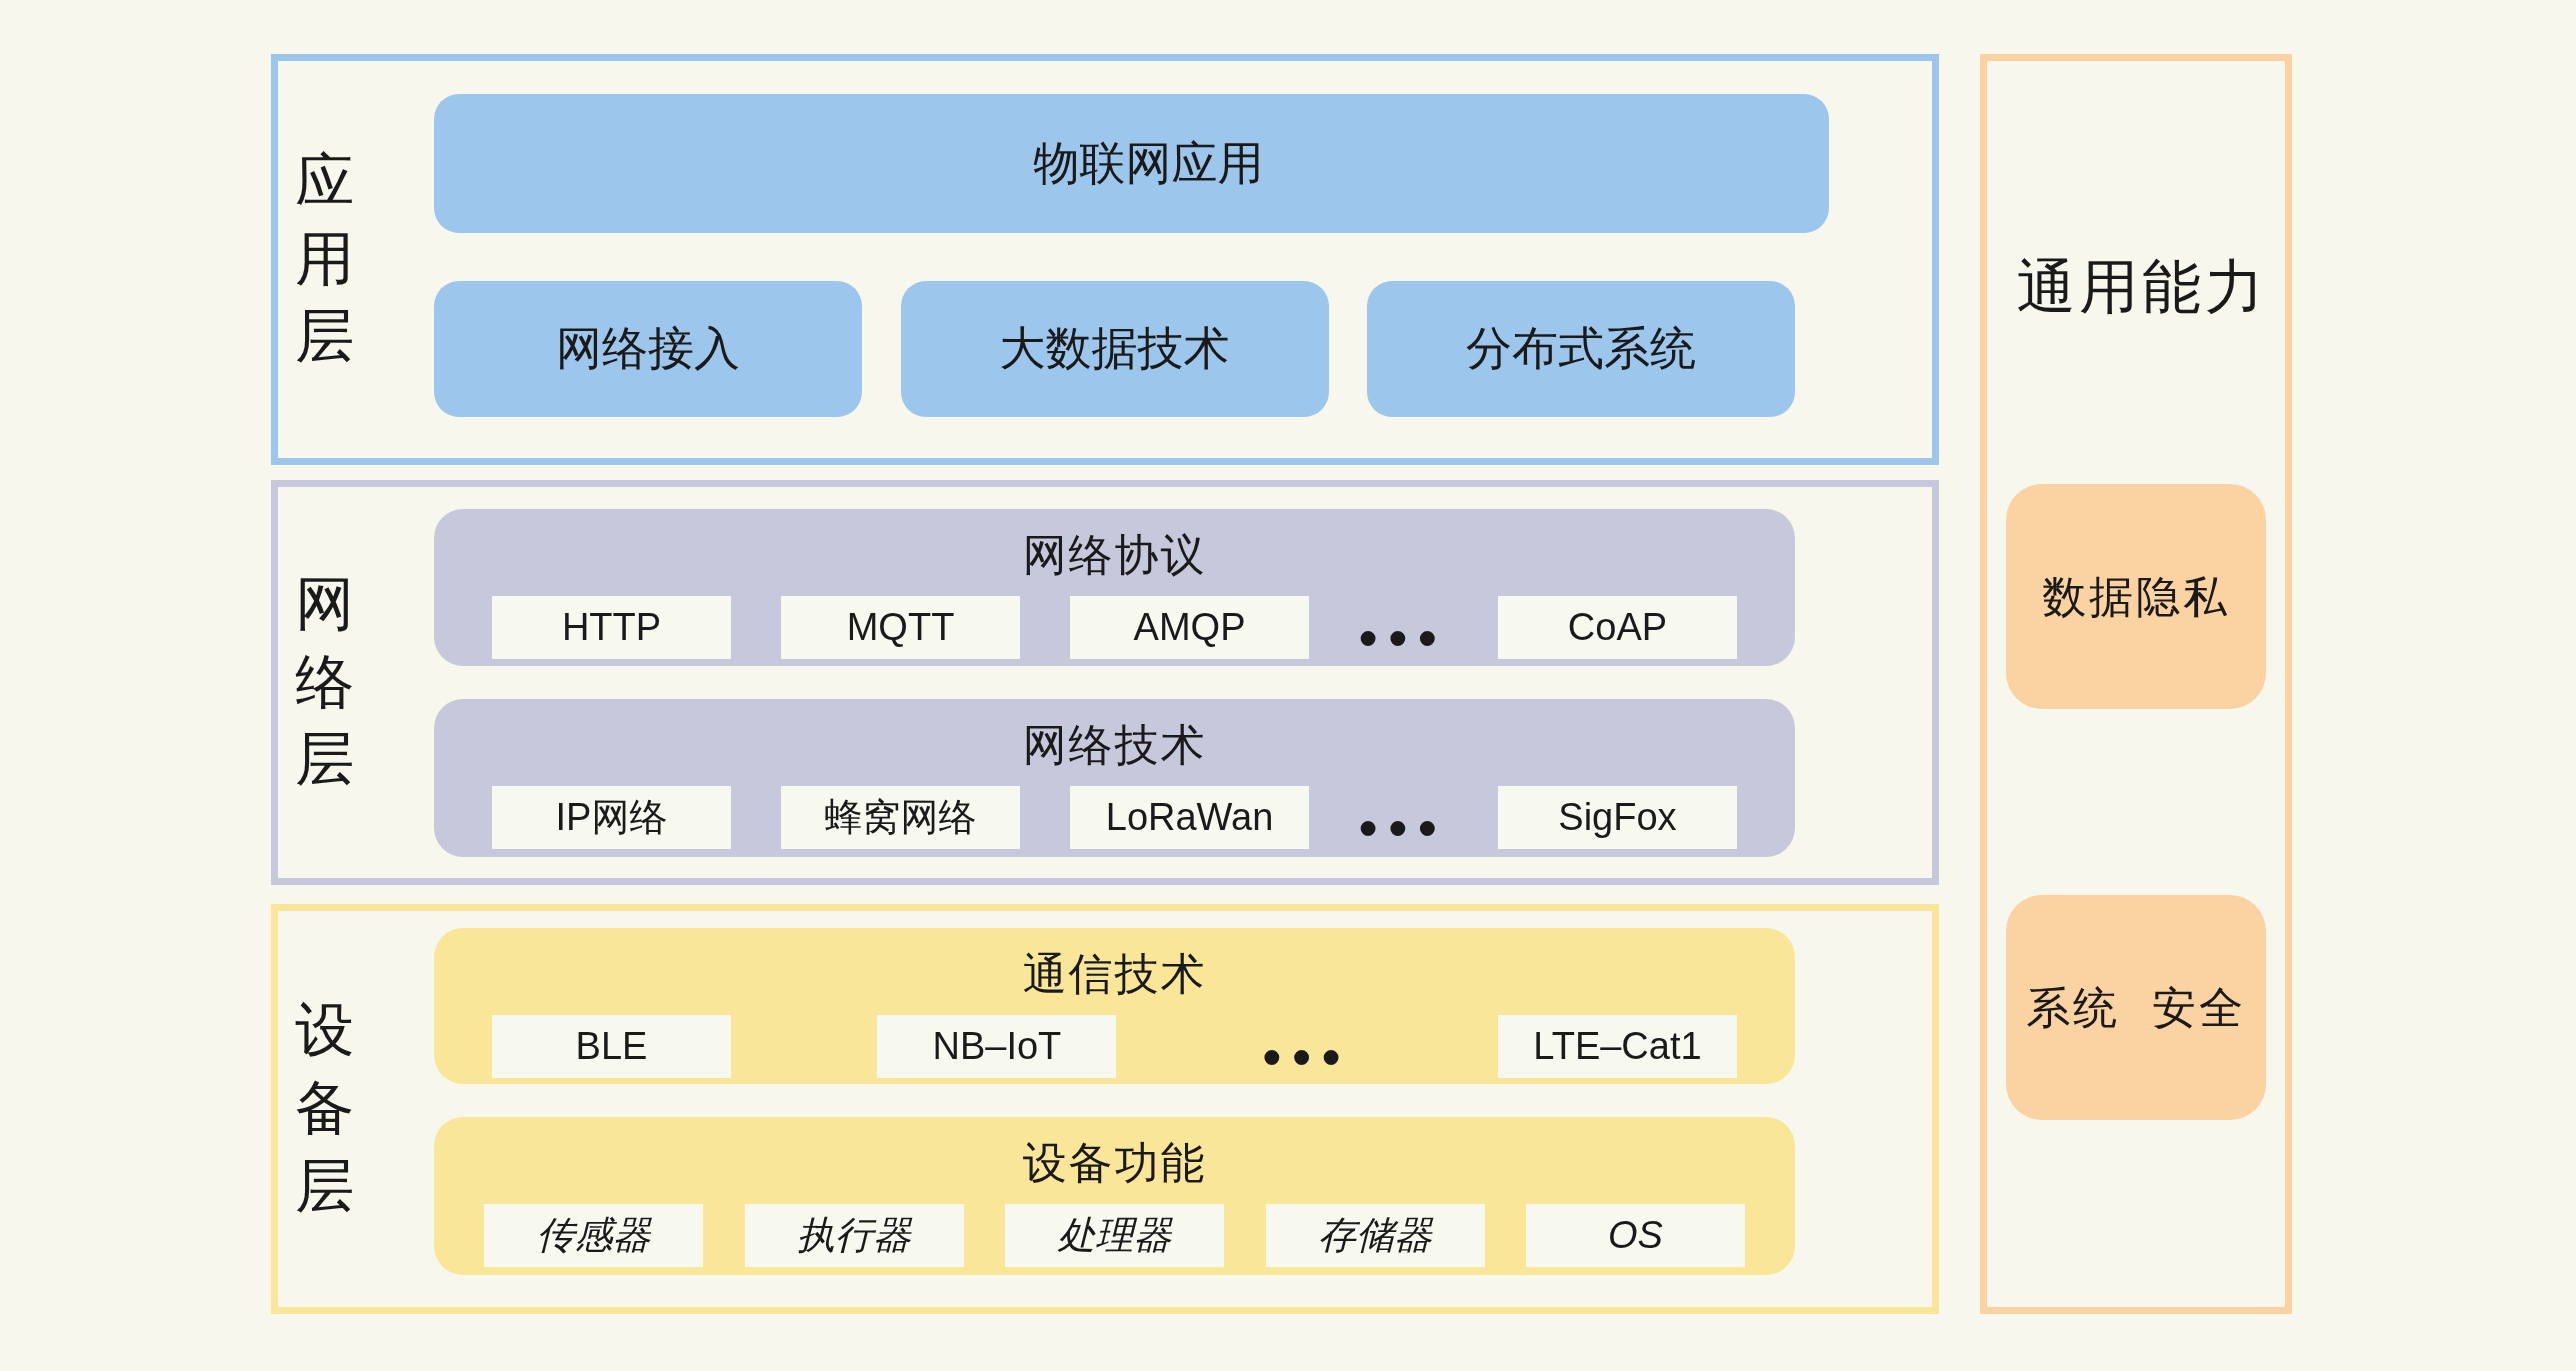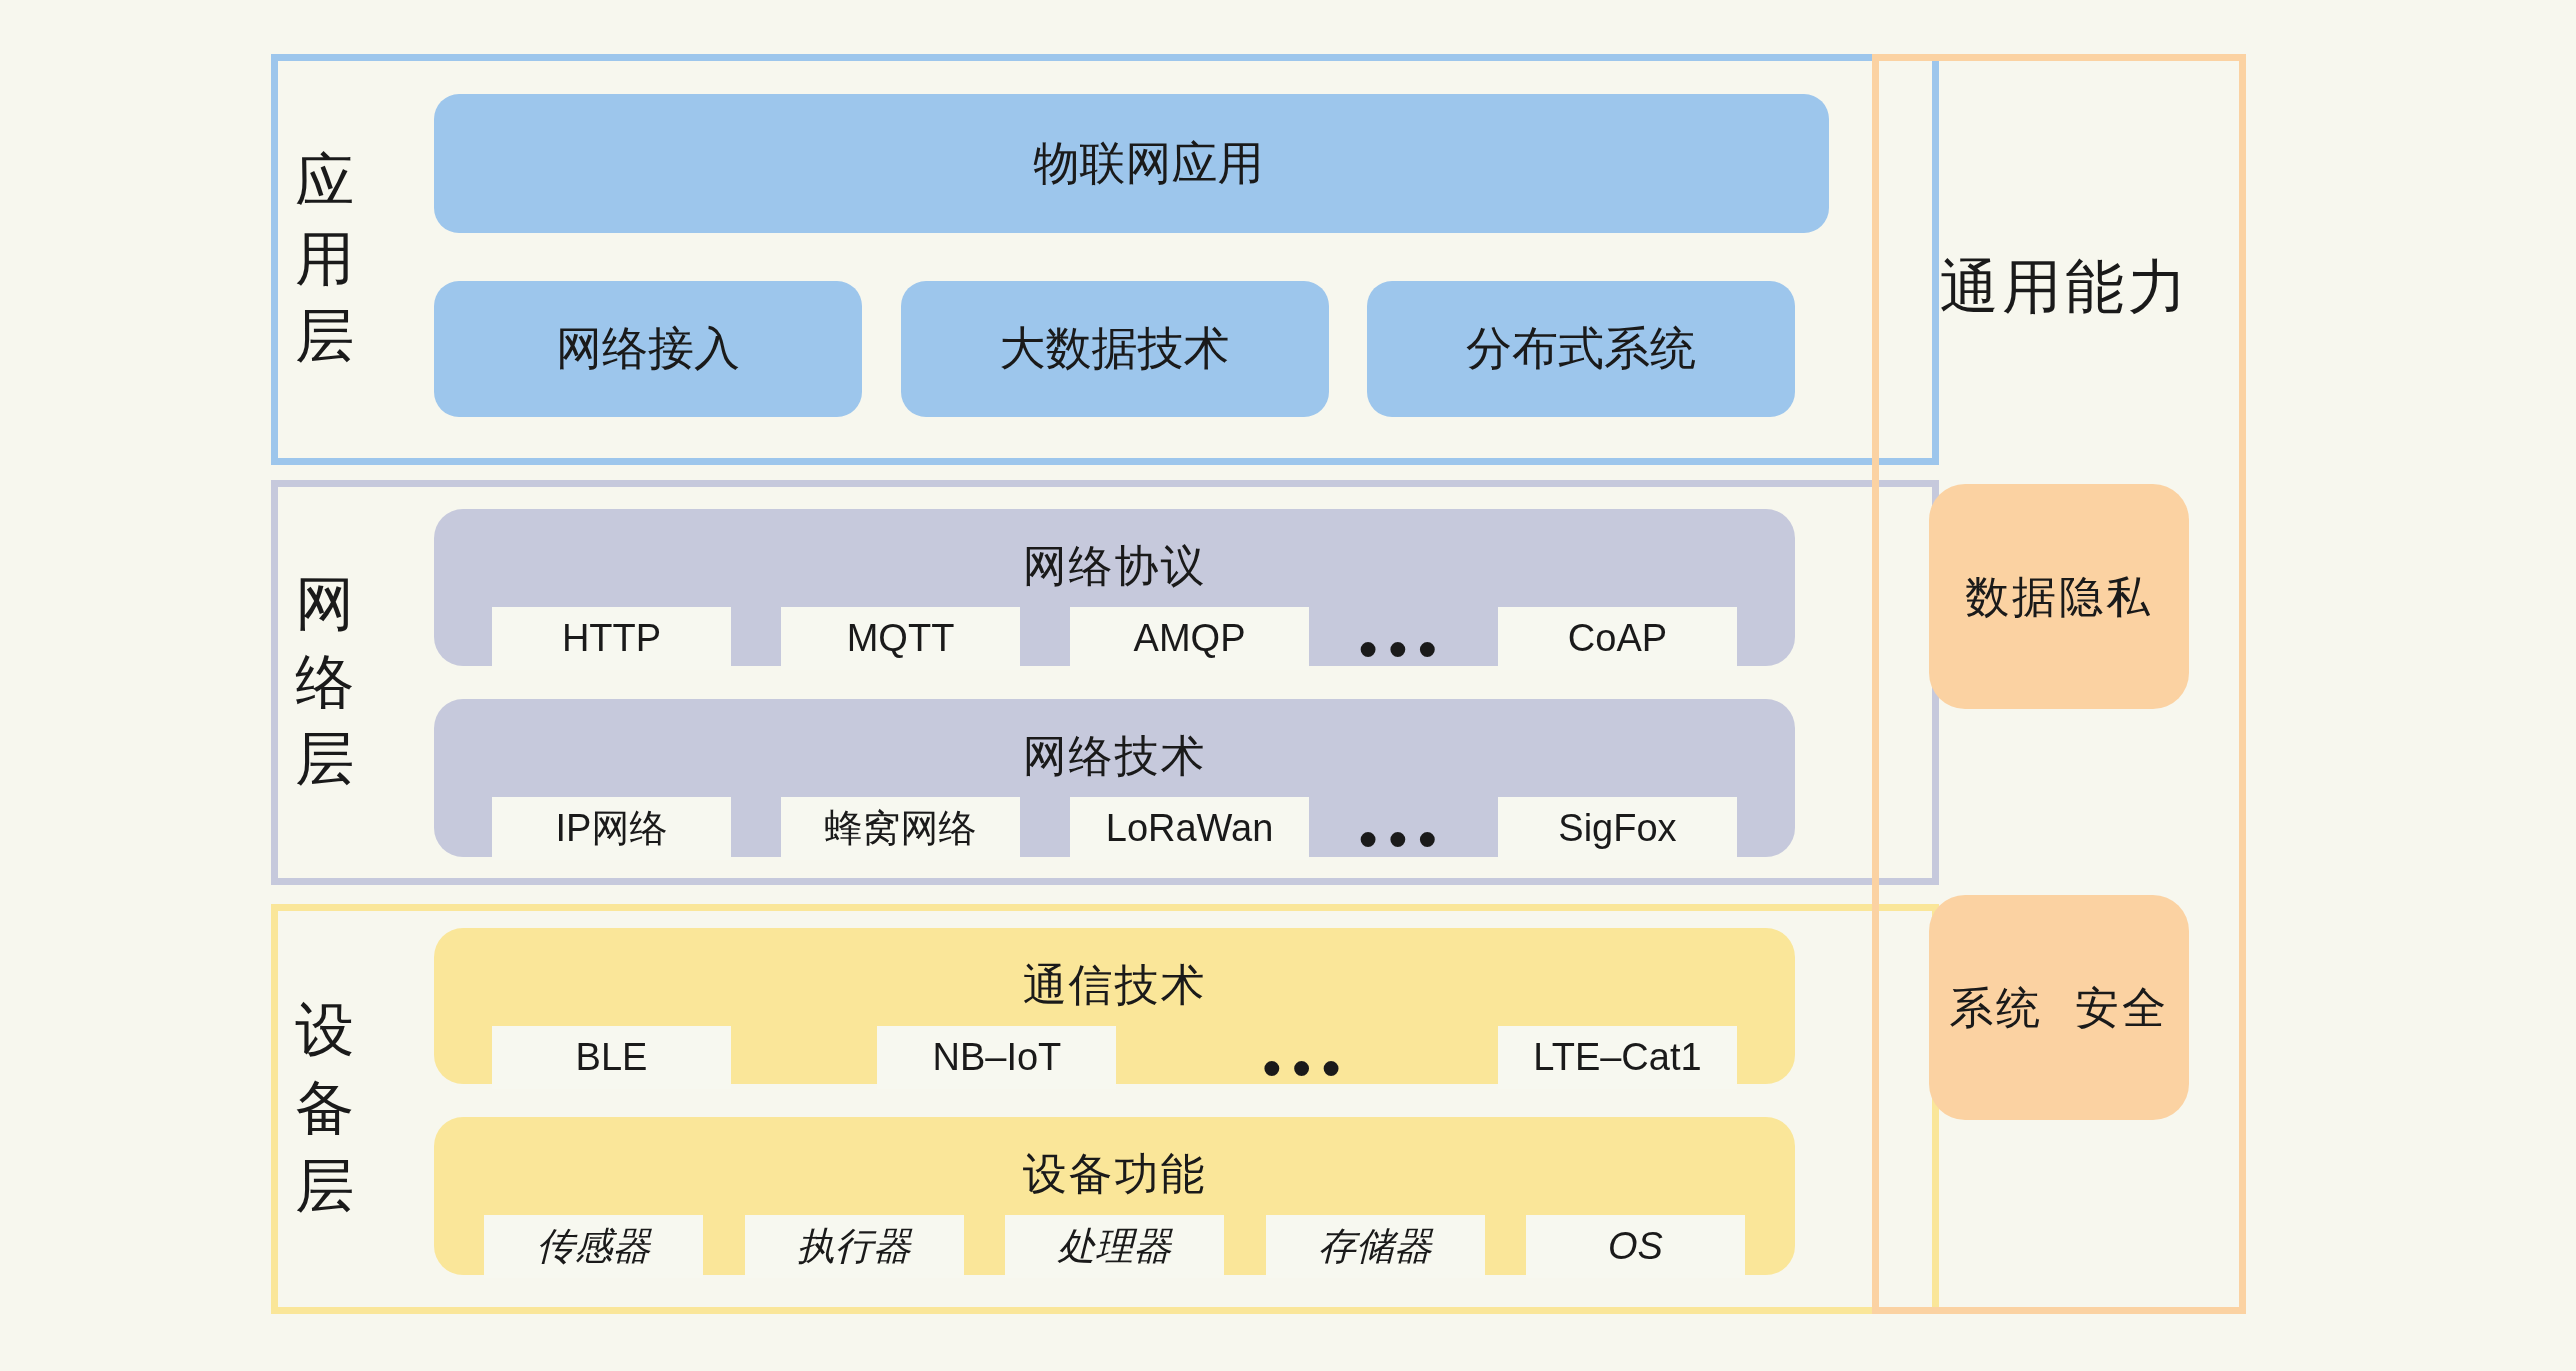--- a/index.html
+++ b/index.html
@@ -81,21 +81,21 @@
   .net .group { background: #C6C9DC; }
   .dev .group { background: #FAE699; }
   .net .g1 { top: 22px;  height: 157px; }
   .net .g2 { top: 212px; height: 158px; }
   .dev .g1 { top: 17px;  height: 156px; }
   .dev .g2 { top: 206px; height: 158px; }
 
   .gtitle {
     text-align: center;
     font-size: 44px;
-    padding-top: 28px;
+    padding-top: 17px;
     letter-spacing: 1.9px;
   }
   .chips {
     display: flex;
     justify-content: space-between;
     align-items: center;
     padding: 0 58px;
     margin-top: 10.5px;
   }
   .chips.five { padding: 0 50px; }
@@ -110,22 +110,22 @@
   .dots {
     font-size: 52px;
     font-weight: 700;
     letter-spacing: 11.4px;
     transform: translateY(11.4px);
   }
 
   
   .cap {
     position: absolute;
-    left: 1872px; top: 54px;
-    width: 374px; height: 1260px;
+    left: 1980px; top: 54px;
+    width: 312px; height: 1260px;
     box-sizing: border-box;
     border: 7.6px solid #FBD2A2;
     padding-left: 12px;
   }
   .cap-title {
     margin-top: 187px;
     text-align: center;
     font-size: 59px;
     letter-spacing: 3.8px;
   }

